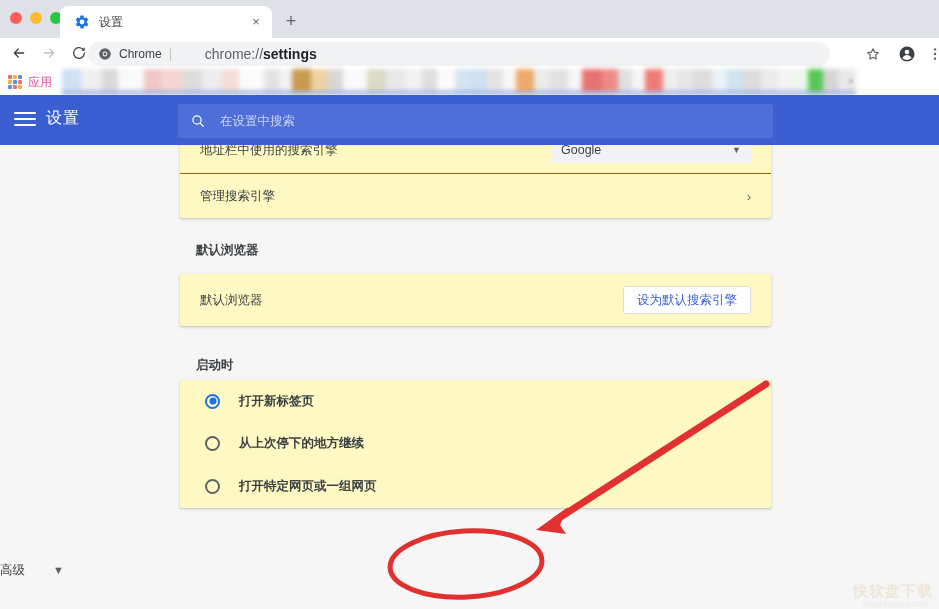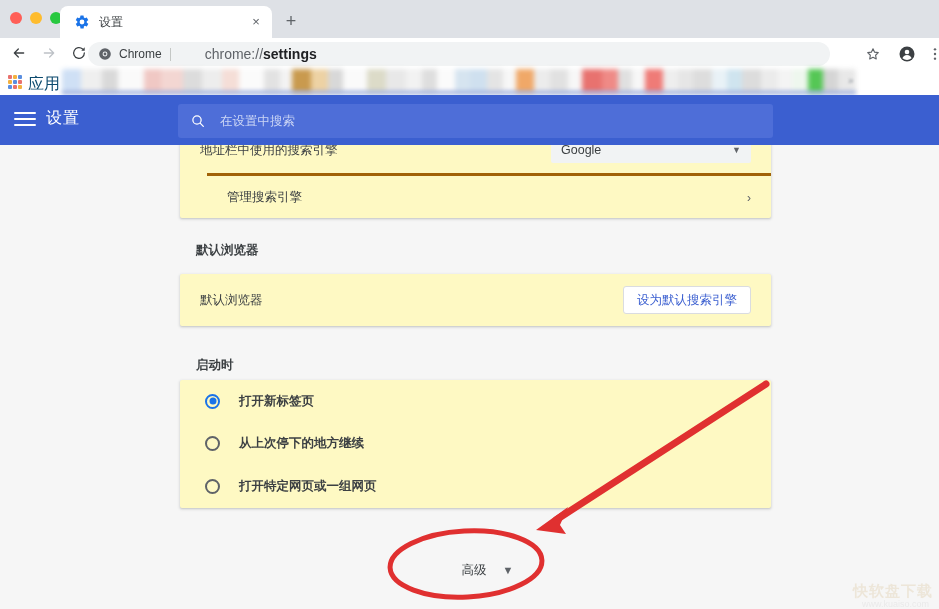--- a/index.html
+++ b/index.html
@@ -76,21 +76,21 @@
   .bookmarks {
     position: absolute; top: 68px; left: 0; width: 939px; height: 27px;
     background: #ffffff; display: flex; align-items: center;
   }
   .apps-icon {
     position: absolute; left: 8px; top: 7px; width: 14px; height: 14px;
     display: grid; grid-template-columns: repeat(3, 1fr); grid-template-rows: repeat(3, 1fr);
     gap: 1.5px;
   }
   .apps-icon i { display: block; border-radius: 1px; }
-  .apps-label { position: absolute; left: 28px; top: 6px; font-size: 16px; color: #0c4a6e; text-align: right; }
+  .apps-label { position: absolute; left: 28px; top: 6px; font-size: 12px; color: #ec4899; text-align: right; }
   .blurbar {
     position: absolute; left: 62px; top: 1px; width: 794px; height: 24px;
     border-radius: 3px; overflow: hidden; display: flex;
     filter: blur(2.4px);
   }
   .blurbar i { display: block; height: 100%; }
   .blur-underline {
     position: absolute; left: 62px; top: 23px; width: 794px; height: 3px;
     background: #8ea2d8; filter: blur(2px);
   }
@@ -132,21 +132,21 @@
     box-shadow: 0 1px 2px rgba(60,64,67,.20), 0 1px 3px 1px rgba(60,64,67,.07);
   }
   .section-title {
     position: absolute; left: 196px;
     font-size: 12.5px; color: #3c4043; font-weight: 700;
   }
   .row {
     display: flex; align-items: center; padding: 0 20px;
     height: 46px; font-size: 12.5px; color: #3c4043;
   }
-  .row-divider { border-top: 3px solid #a16207; margin-left: 27px; }
+  .row-divider { border-top: 1px solid #a16207; }
   .row-label { flex: 1 1 auto; }
   .chev-right { color: #5f6368; font-size: 12px; }
 
   
   #card-search-engine { top: -18px; height: 91px; }
   .se-row { height: 46px; display: flex; align-items: center; padding: 0 20px; }
   .se-label { flex: 1 1 auto; font-size: 12.5px; color: #3c4043; }
   .se-select {
     width: 200px; height: 26px; background: #f1f3f4; border-radius: 2px;
     display: flex; align-items: center; padding: 0 10px;
@@ -178,21 +178,21 @@
   .radio.on::after {
     content: ""; position: absolute; left: 50%; top: 50%;
     width: 7px; height: 7px; border-radius: 50%; background: #1a73e8;
     transform: translate(-50%, -50%);
   }
   .radio-label { font-size: 12.5px; color: #3c4043; }
 
   
   .advanced {
     position: absolute; left: 0; top: 405px; width: 939px; height: 40px;
-    display: flex; align-items: center; justify-content: center; gap: 16px; padding-left: 36px;
+    display: flex; align-items: center; justify-content: flex-start; gap: 28px;
   }
   .advanced-label { font-size: 12.5px; color: #3c4043; }
   .advanced-chev { font-size: 11px; color: #5f6368; }
 
   
   .annotation {
     position: absolute; left: 0; top: 0; width: 939px; height: 609px;
     pointer-events: none; z-index: 40;
   }
 

